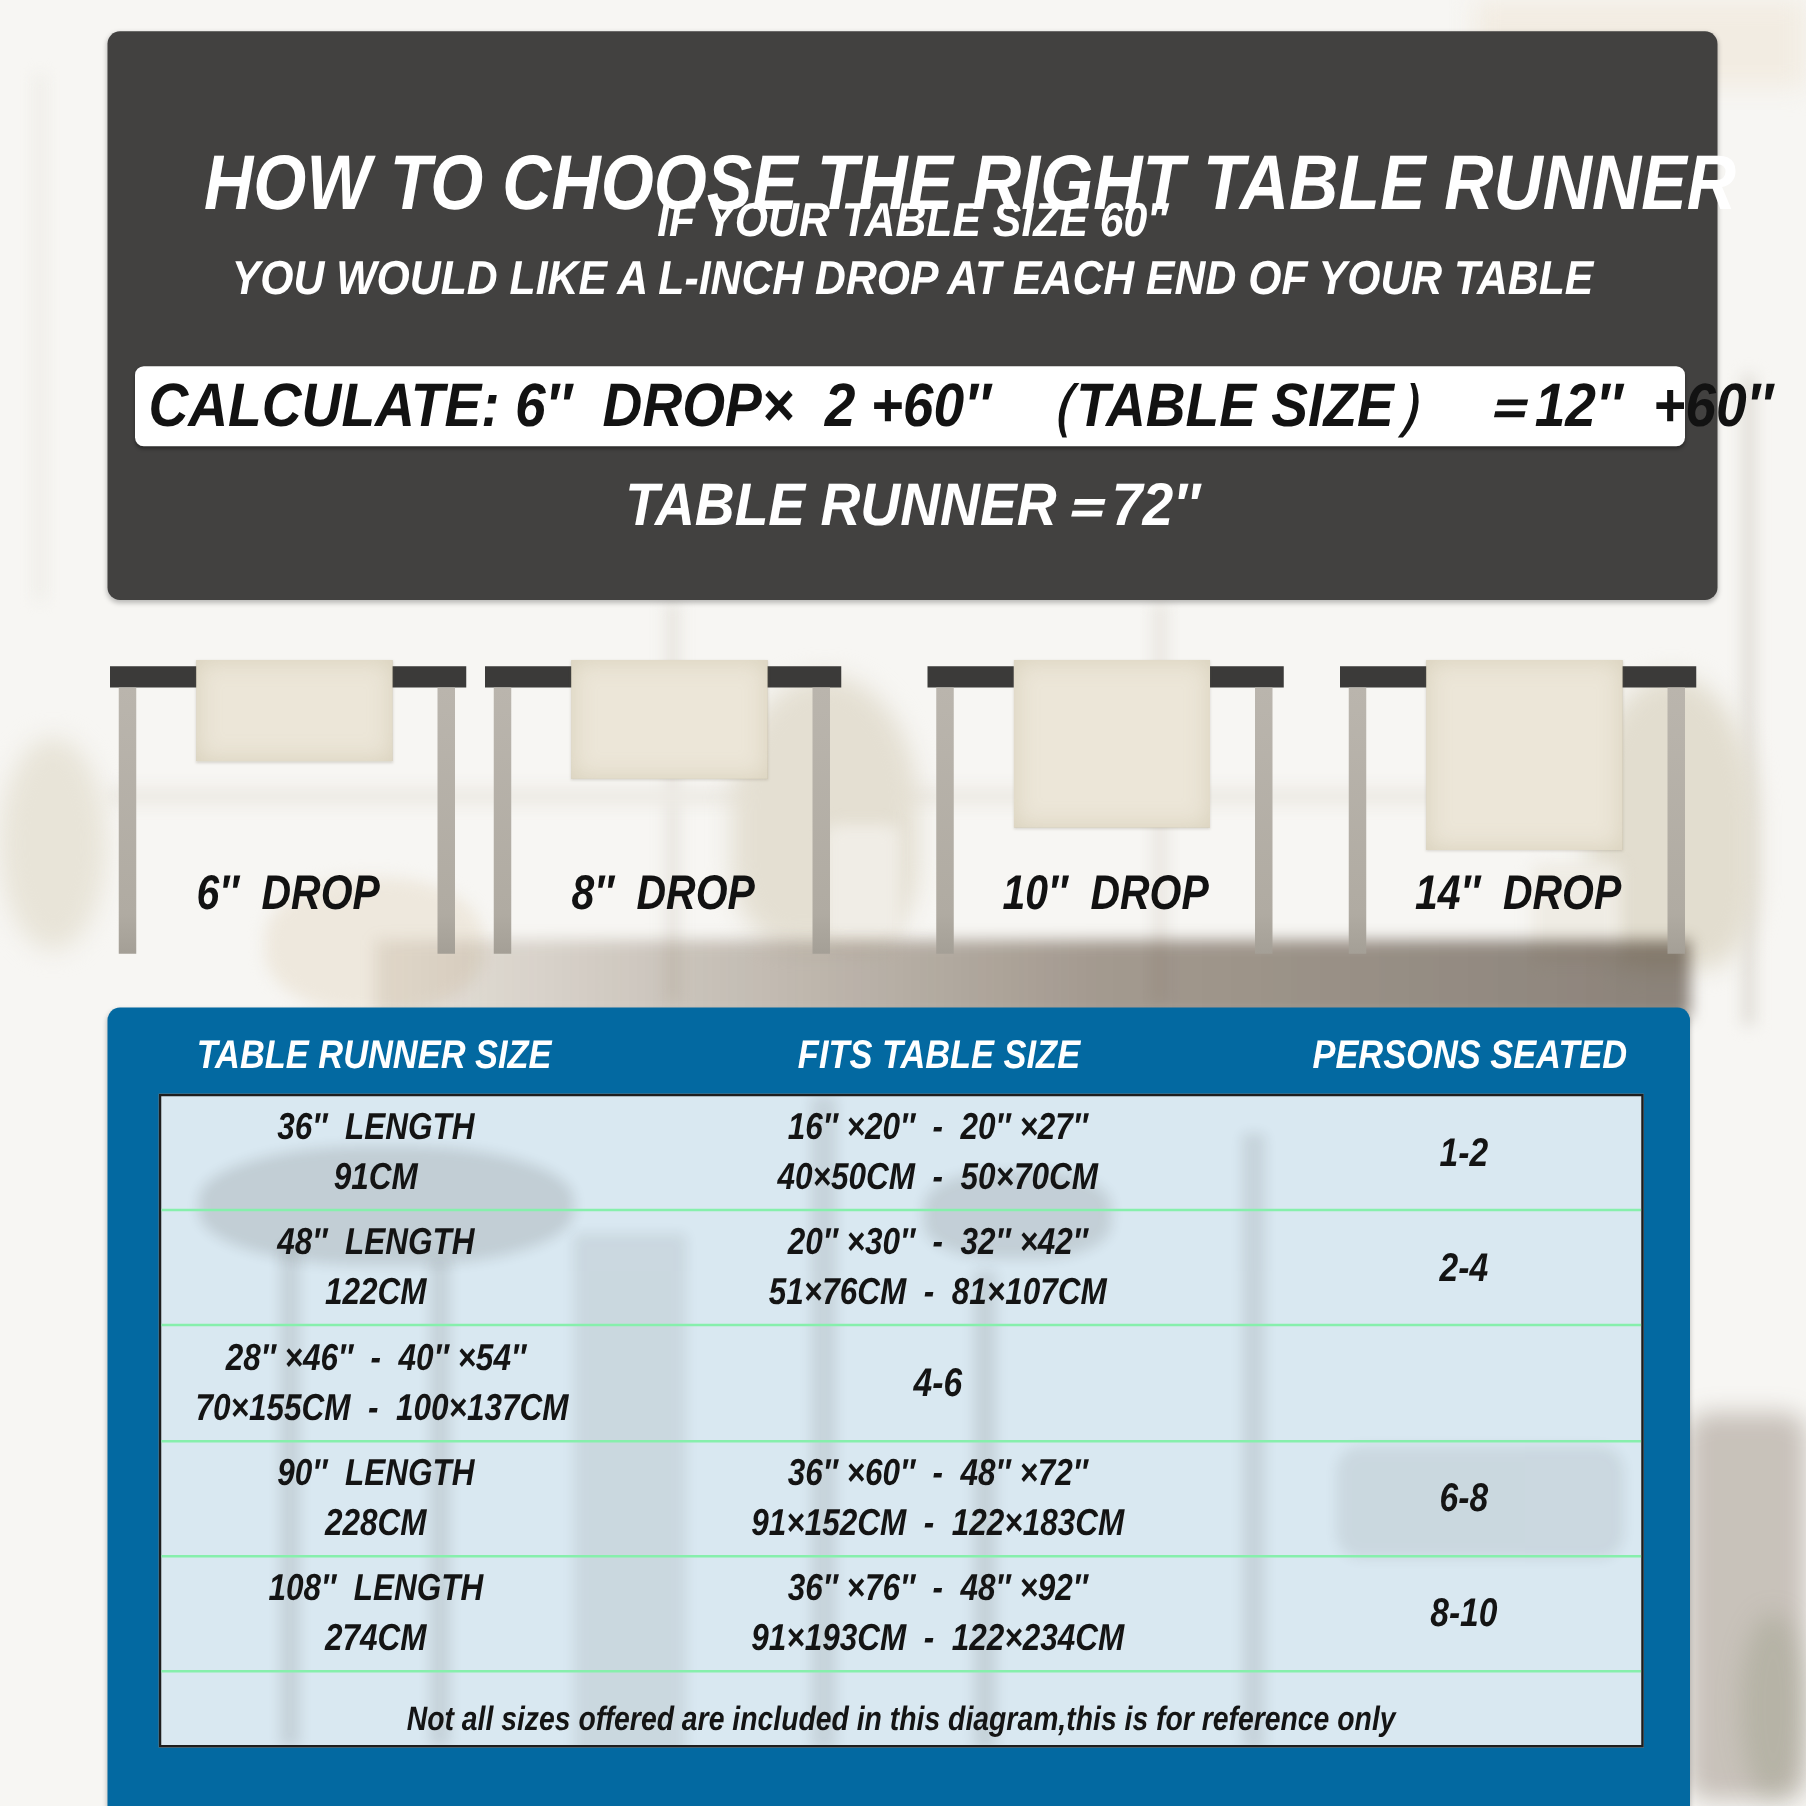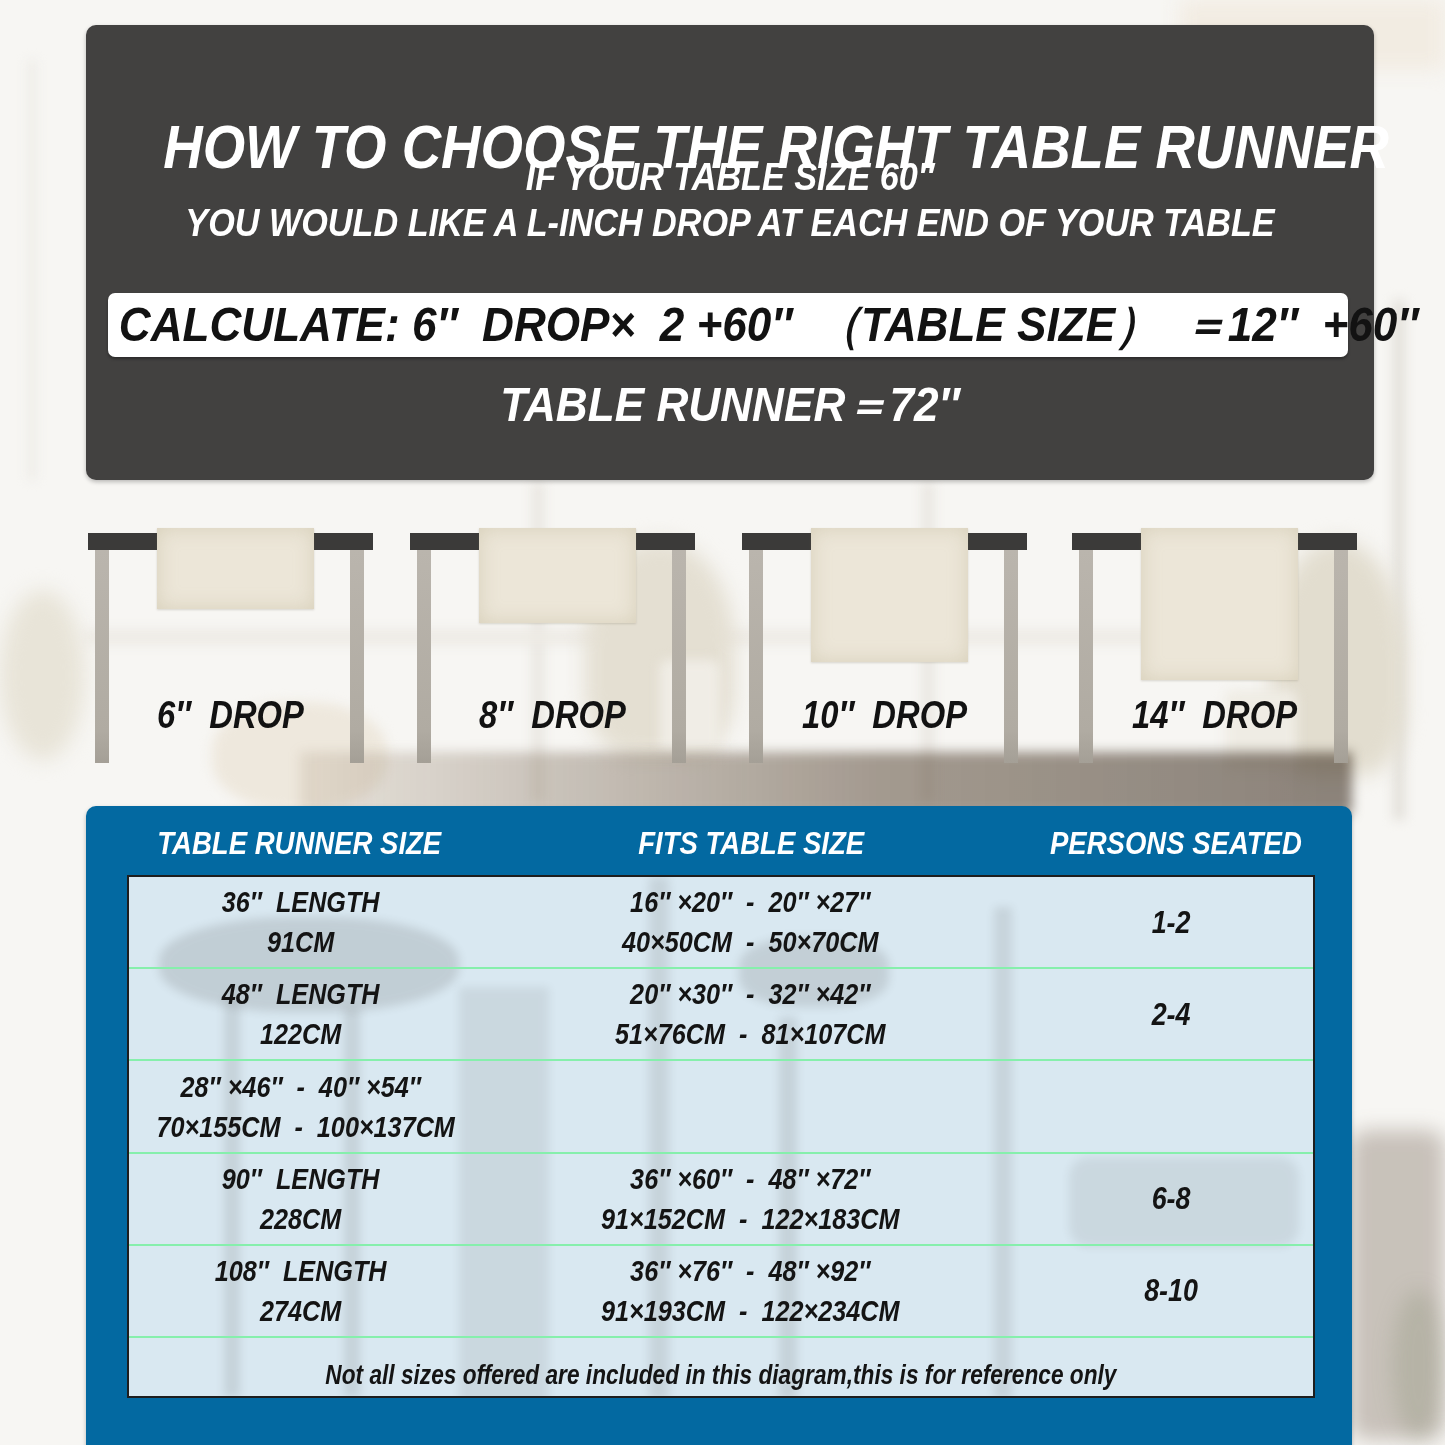--- a/index.html
+++ b/index.html
@@ -18,21 +18,21 @@
   .sub1{top:130px;font-size:38px;line-height:44px;}
   .sub2{top:176px;font-size:38px;line-height:44px;}
   .calc-banner{position:absolute;left:22px;top:268px;width:1240px;height:64px;background:#ffffff;
     border-radius:7px;display:flex;align-items:center;box-shadow:0 2px 3px rgba(0,0,0,.35);}
   .calc-text{display:inline-block;transform:scaleX(.9);transform-origin:0 50%;
     padding-left:12px;font-size:49px;font-weight:bold;color:#121212;white-space:pre;}
   .t-result{position:absolute;left:0;width:1288px;top:352px;font-size:48px;line-height:56px;
     font-weight:bold;color:#fff;text-align:center;transform:scaleX(.92);white-space:pre;}
   
   .figure{position:absolute;top:500px;width:285px;height:290px;}
-  .f1{left:88px;} .f2{left:410px;} .f3{left:742px;} .f4{left:1072px;}
+  .f1{left:88px;} .f2{left:388px;} .f3{left:742px;} .f4{left:1072px;}
   .tabletop{position:absolute;left:0;top:33px;width:285px;height:17px;background:#3b3a39;}
   .runner{position:absolute;left:69px;top:28px;width:157px;background:#ece6d8;
     box-shadow:inset 0 0 20px rgba(185,173,140,.38), 0 1px 2px rgba(120,110,90,.25);}
   .f1 .runner{height:81px;} .f2 .runner{height:95px;} .f3 .runner{height:134px;} .f4 .runner{height:152px;}
   .leg{position:absolute;top:50px;width:14px;height:213px;
     background:linear-gradient(180deg,#bab5ad 0%,#b0aba2 85%,#a49f96 100%);}
   .leg-l{left:7px;} .leg-r{left:262px;}
   .drop-label{position:absolute;left:0;width:285px;top:192px;text-align:center;font-size:39px;
     line-height:46px;font-weight:bold;color:#121212;transform:scaleX(.84);white-space:pre;}
   
@@ -164,20 +164,23 @@
         <div class="cell">
           <div class="persons">2-4</div>
         </div>
       </div>
 
       <div class="srow">
         <div class="cell">
           <div class="cl">28″ ×46″  -  40″ ×54″</div>
           <div class="cl">70×155CM  -  100×137CM</div>
         </div>
+        <div class="cell">
+          <div class="persons">4-6</div>
+        </div>
       </div>
 
       <div class="srow">
         <div class="cell">
           <div class="cl">90″  LENGTH</div>
           <div class="cl">228CM</div>
         </div>
         <div class="cell">
           <div class="cl">36″ ×60″  -  48″ ×72″</div>
           <div class="cl">91×152CM  -  122×183CM</div>

